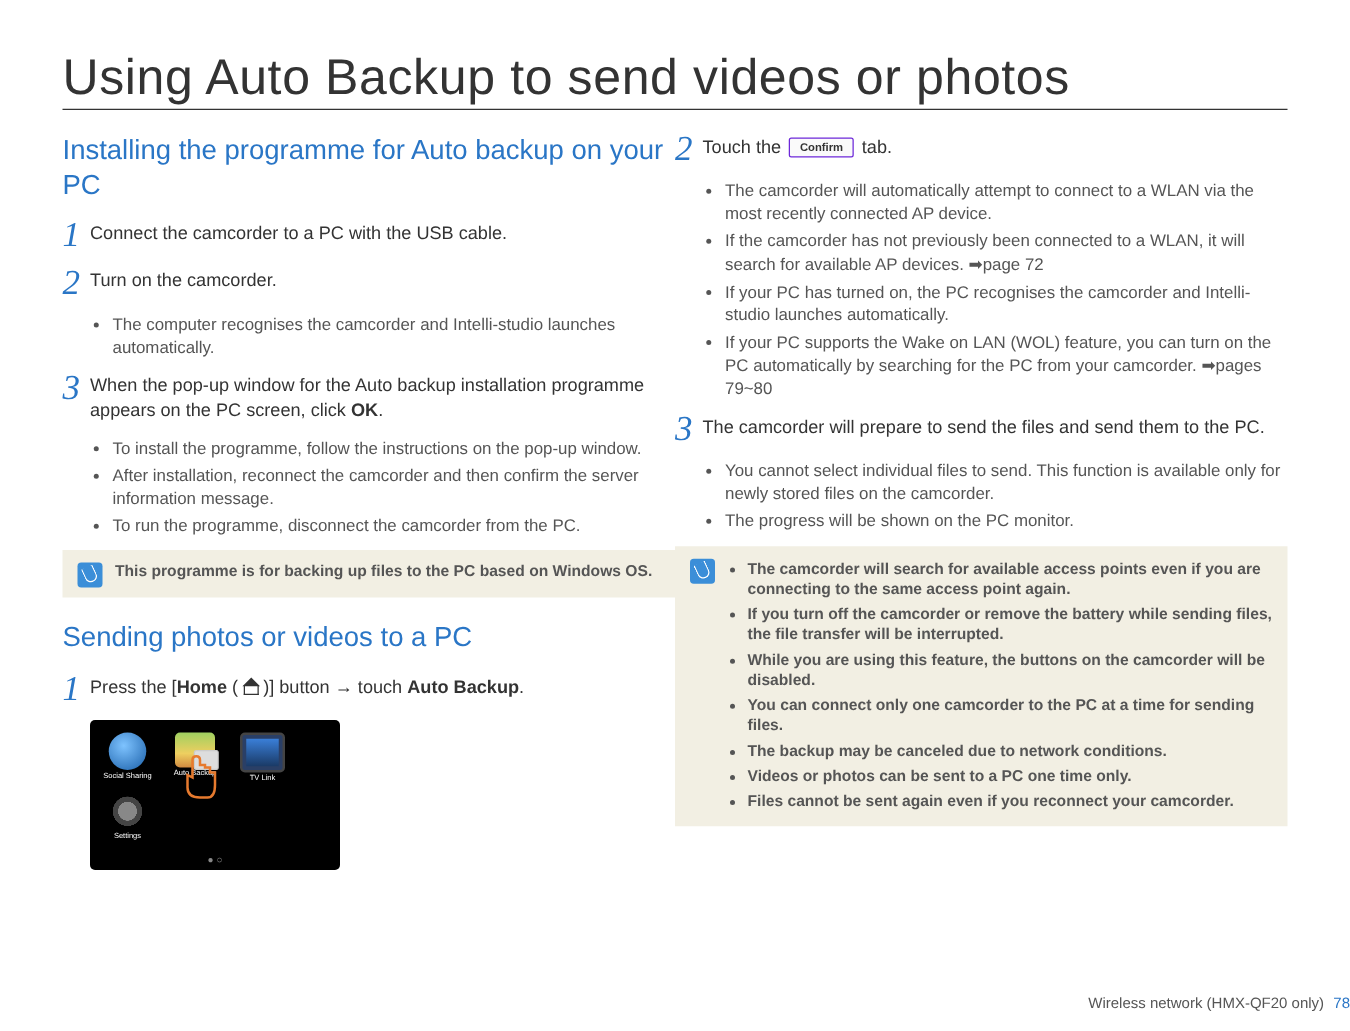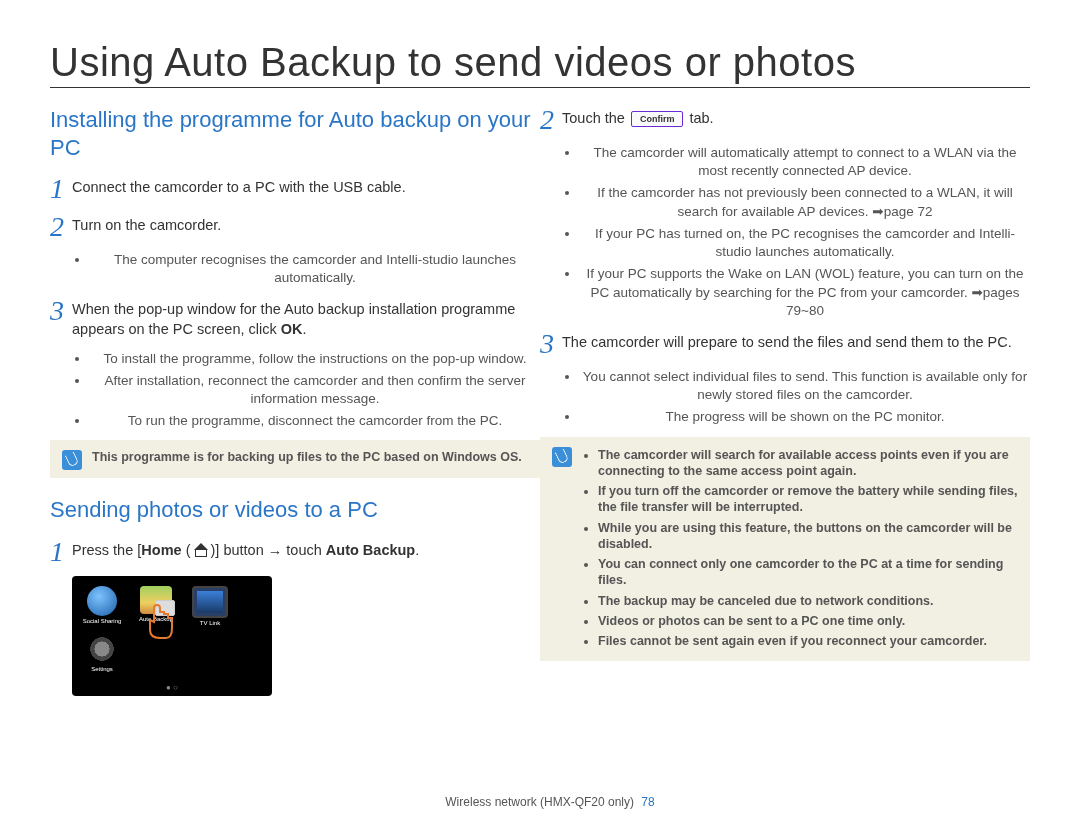--- a/index.html
+++ b/index.html
@@ -54,21 +54,20 @@
     font-size: 14.5px;
     line-height: 1.35;
     padding-top: 3px;
   }
   ul.sub {
     margin: 4px 0 10px 22px;
     padding: 0 0 0 18px;
     font-size: 13.5px;
     line-height: 1.35;
     color: #555;
-    text-align: center;
   }
   ul.sub li { margin-bottom: 4px; }
   .notebox {
     background: #f2efe3;
     padding: 10px 12px 8px 12px;
     margin: 10px 0 18px 0;
     display: flex;
     gap: 10px;
     font-size: 12.5px;
     color: #555;
@@ -161,21 +160,21 @@
     left: 72px; top: 28px;
     width: 34px; height: 38px;
   }
   .sc-pointer svg { width:100%; height:100%;}
   .sc-dots { position:absolute; bottom:4px; left:0; right:0; text-align:center; color:#888; font-size:8px;}
 
   .footer {
     position: absolute;
     bottom: 16px;
     left: 0; right: 0;
-    text-align: center;
+    text-align: right;
     font-size: 12px;
     color: #555;
     padding-left: 20px;
   }
   .footer .pg { color:#2a76c6; margin-left:4px;}
 </style>
 </head>
 <body>
 
 <h1>Using Auto Backup to send videos or photos</h1>

